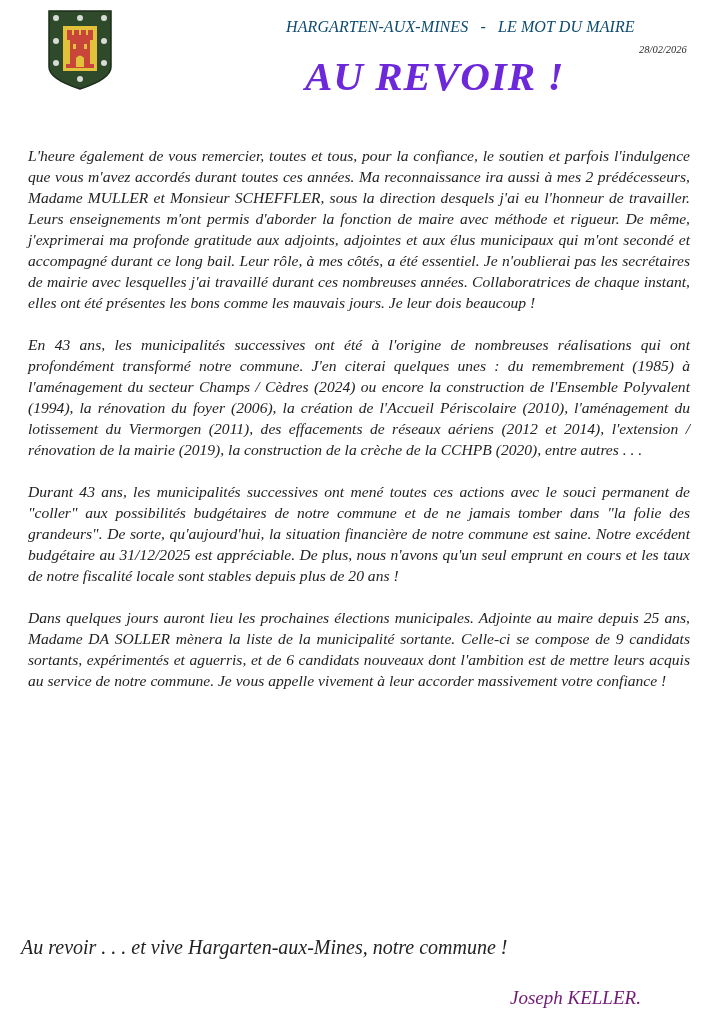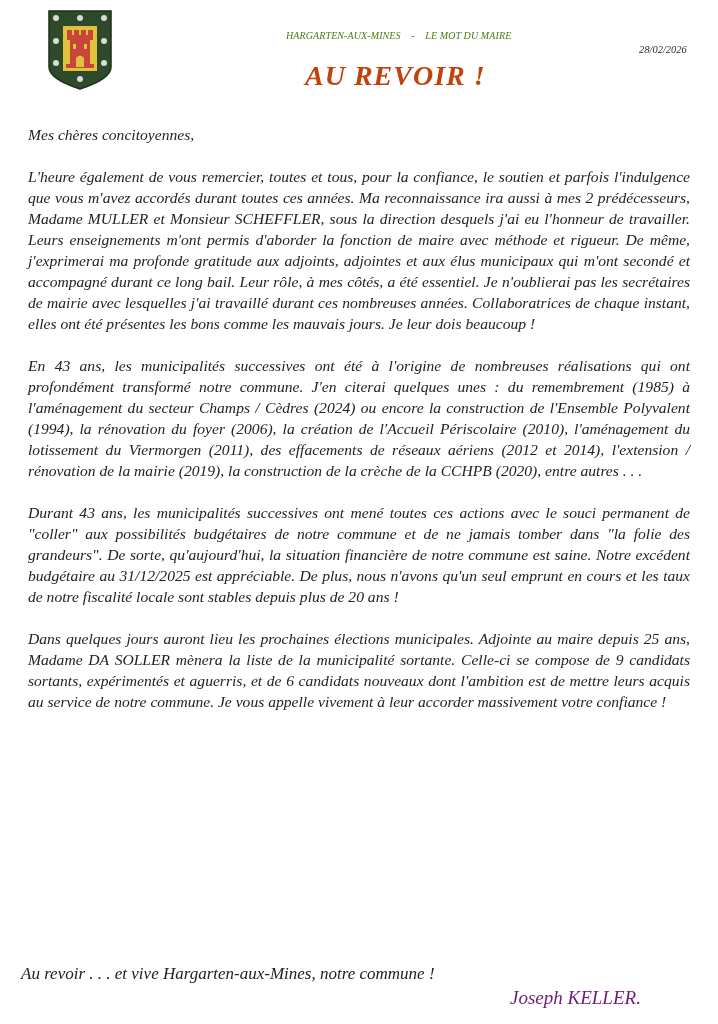--- a/index.html
+++ b/index.html
@@ -18,70 +18,69 @@
     .crest {
       position: absolute;
       left: 47px;
       top: 9px;
       width: 66px;
       height: 82px;
     }
     .crest svg { width: 100%; height: 100%; display: block; }
     .header-line {
       position: absolute;
-      top: 30px;
+      top: 18px;
       left: 286px;
-      font-size: 10px;
+      font-size: 16px;
       font-style: italic;
-      color: #4d7c0f;
+      color: #0c4a6e;
       letter-spacing: 0.1px;
       white-space: nowrap;
     }
     .header-line .sep { padding: 0 8px; }
     .header-date {
       position: absolute;
       top: 44px;
       left: 639px;
       font-size: 10.5px;
       font-style: italic;
       color: #2a2a2a;
     }
     .title {
       position: absolute;
       top: 52px;
       left: 305px;
-      font-size: 28px;
+      font-size: 41px;
       font-style: italic;
       font-weight: bold;
-      color: #c2410c;
+      color: #6d28d9;
       letter-spacing: 1px;
       white-space: nowrap;
-      margin-top: 8px;
     }
     .body-text {
       position: absolute;
       left: 28px;
       top: 124px;
       width: 662px;
       font-size: 15.6px;
       font-style: italic;
       line-height: 21px;
       color: #222;
     }
     .body-text p {
       margin: 0 0 21px 0;
       text-align: justify;
     }
     .salutation { margin: 0 0 21px 0; }
     .salutation div { line-height: 21px; }
     .closing {
       position: absolute;
       left: 21px;
-      top: 964px;
-      font-size: 17px;
+      top: 936px;
+      font-size: 20px;
       font-style: italic;
       color: #222;
       white-space: nowrap;
     }
     .signature {
       position: absolute;
       left: 510px;
       top: 987px;
       font-size: 19px;
       font-style: italic;
@@ -127,21 +126,20 @@
   <span>HARGARTEN-AUX-MINES</span>
   <span class="sep">-</span>
   <span>LE MOT DU MAIRE</span>
 </div>
 <div class="header-date">28/02/2026</div>
 
 <div class="title">AU REVOIR !</div>
 
 <div class="body-text">
   <div class="salutation">
-    <div>Mes chères concitoyennes,</div>
   </div>
   <p>L'heure également de vous remercier, toutes et tous, pour la confiance, le soutien et parfois l'indulgence que vous m'avez accordés durant toutes ces années. Ma reconnaissance ira aussi à mes 2 prédécesseurs, Madame MULLER et Monsieur SCHEFFLER, sous la direction desquels j'ai eu l'honneur de travailler. Leurs enseignements m'ont permis d'aborder la fonction de maire avec méthode et rigueur. De même, j'exprimerai ma profonde gratitude aux adjoints, adjointes et aux élus municipaux qui m'ont secondé et accompagné durant ce long bail. Leur rôle, à mes côtés, a été essentiel. Je n'oublierai pas les secrétaires de mairie avec lesquelles j'ai travaillé durant ces nombreuses années. Collaboratrices de chaque instant, elles ont été présentes les bons comme les mauvais jours. Je leur dois beaucoup !</p>
   <p>En 43 ans, les municipalités successives ont été à l'origine de nombreuses réalisations qui ont profondément transformé notre commune. J'en citerai quelques unes : du remembrement (1985) à l'aménagement du secteur Champs / Cèdres (2024) ou encore la construction de l'Ensemble Polyvalent (1994), la rénovation du foyer (2006), la création de l'Accueil Périscolaire (2010), l'aménagement du lotissement du Viermorgen (2011), des effacements de réseaux aériens (2012 et 2014), l'extension / rénovation de la mairie (2019), la construction de la crèche de la CCHPB (2020), entre autres . . .</p>
   <p>Durant 43 ans, les municipalités successives ont mené toutes ces actions avec le souci permanent de "coller" aux possibilités budgétaires de notre commune et de ne jamais tomber dans "la folie des grandeurs". De sorte, qu'aujourd'hui, la situation financière de notre commune est saine. Notre excédent budgétaire au 31/12/2025 est appréciable. De plus, nous n'avons qu'un seul emprunt en cours et les taux de notre fiscalité locale sont stables depuis plus de 20 ans !</p>
   <p>Dans quelques jours auront lieu les prochaines élections municipales. Adjointe au maire depuis 25 ans, Madame DA SOLLER mènera la liste de la municipalité sortante. Celle-ci se compose de 9 candidats sortants, expérimentés et aguerris, et de 6 candidats nouveaux dont l'ambition est de mettre leurs acquis au service de notre commune. Je vous appelle vivement à leur accorder massivement votre confiance !</p>
 </div>
 
 <div class="closing">Au revoir . . .  et vive Hargarten-aux-Mines, notre commune !</div>
 <div class="signature">Joseph KELLER.</div>
 

